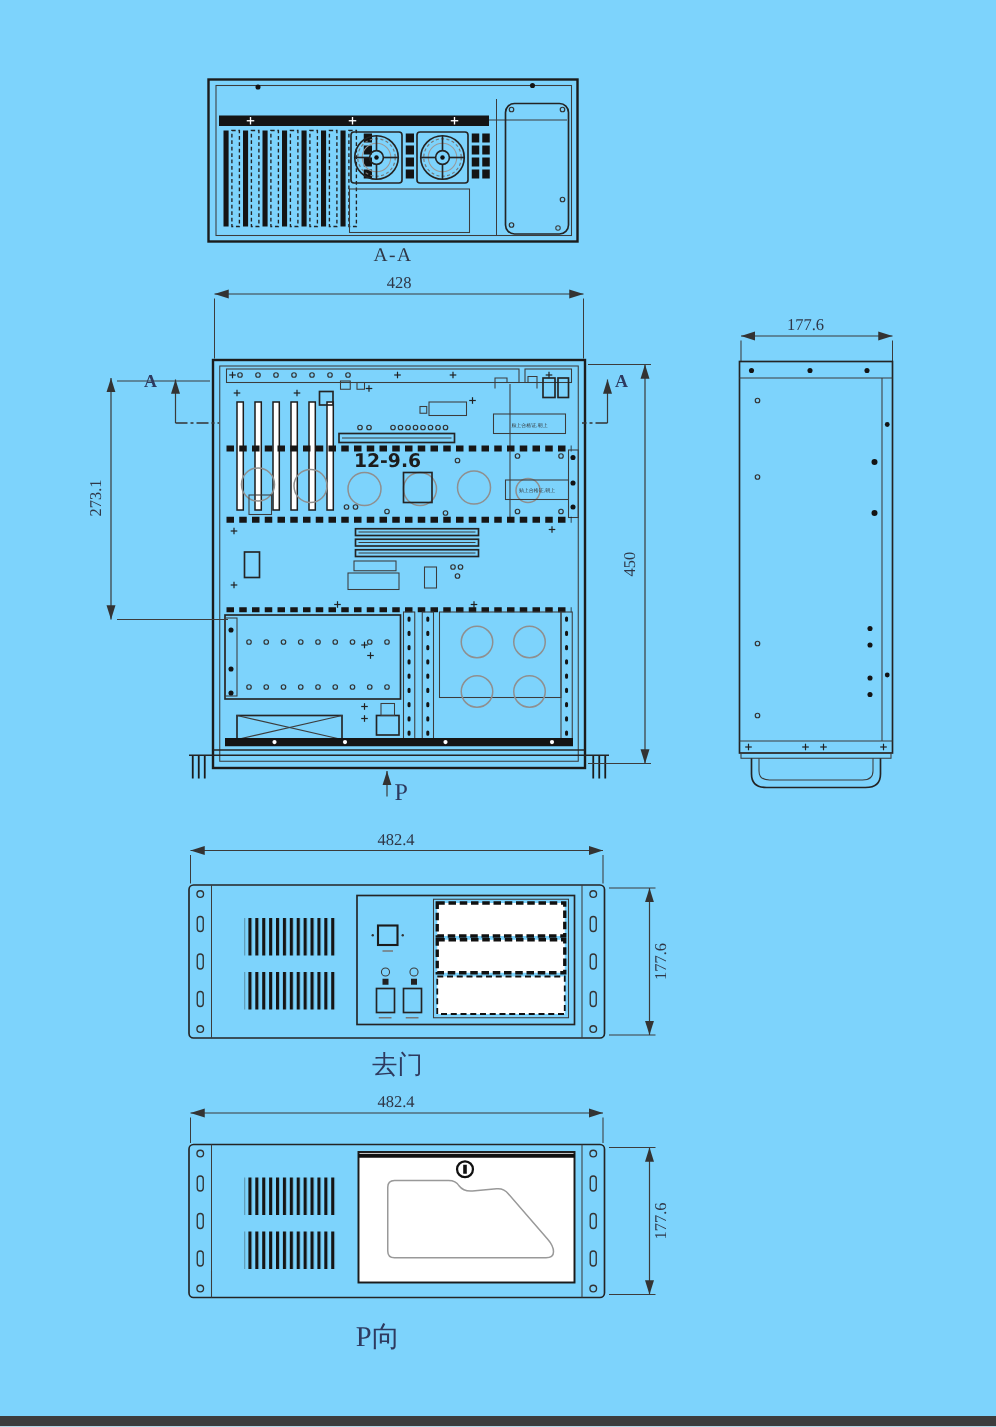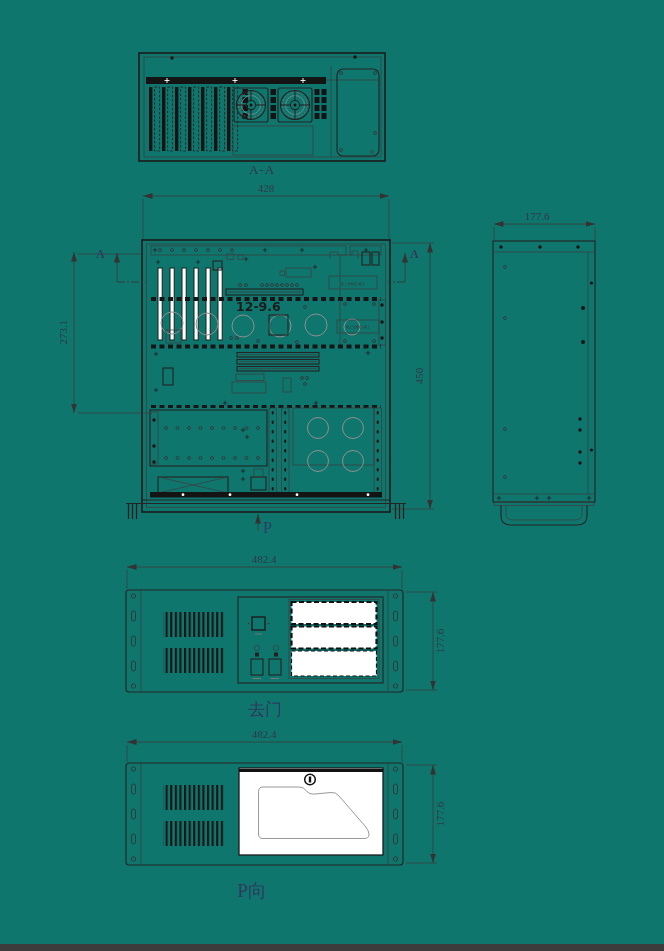--- a/index.html
+++ b/index.html
@@ -1,16 +1,16 @@
 <!DOCTYPE html>
 <html><head>
 <meta charset="utf-8">
 <style>
   html,body{margin:0;padding:0;background:#ffffff;}
-  .page{position:relative;width:664px;height:951px;background:#0f766e;overflow:hidden;}
+  .page{position:relative;width:664px;height:951px;background:#7dd3fc;overflow:hidden;}
   svg text{font-family:"Liberation Serif",serif;}
   .ln{fill:none;stroke:#242424;stroke-width:1.1;}
   .ln2{fill:none;stroke:#1b1b1b;stroke-width:1.6;}
   .thin{fill:none;stroke:#3c3c3c;stroke-width:0.7;}
   .gray{fill:none;stroke:#8f8f8f;stroke-width:1;}
   .dimln{stroke:#3a3a3a;stroke-width:0.8;fill:none;}
   .dd{stroke:#333;stroke-width:0.9;fill:none;stroke-dasharray:8 2 2 2;}
   .dstrip{stroke:#161616;stroke-width:4;stroke-dasharray:5 3.5;fill:none;}
   .dimtxt{font-size:11px;fill:#2f3747;}
   .lbl{fill:#2e3a5f;}

